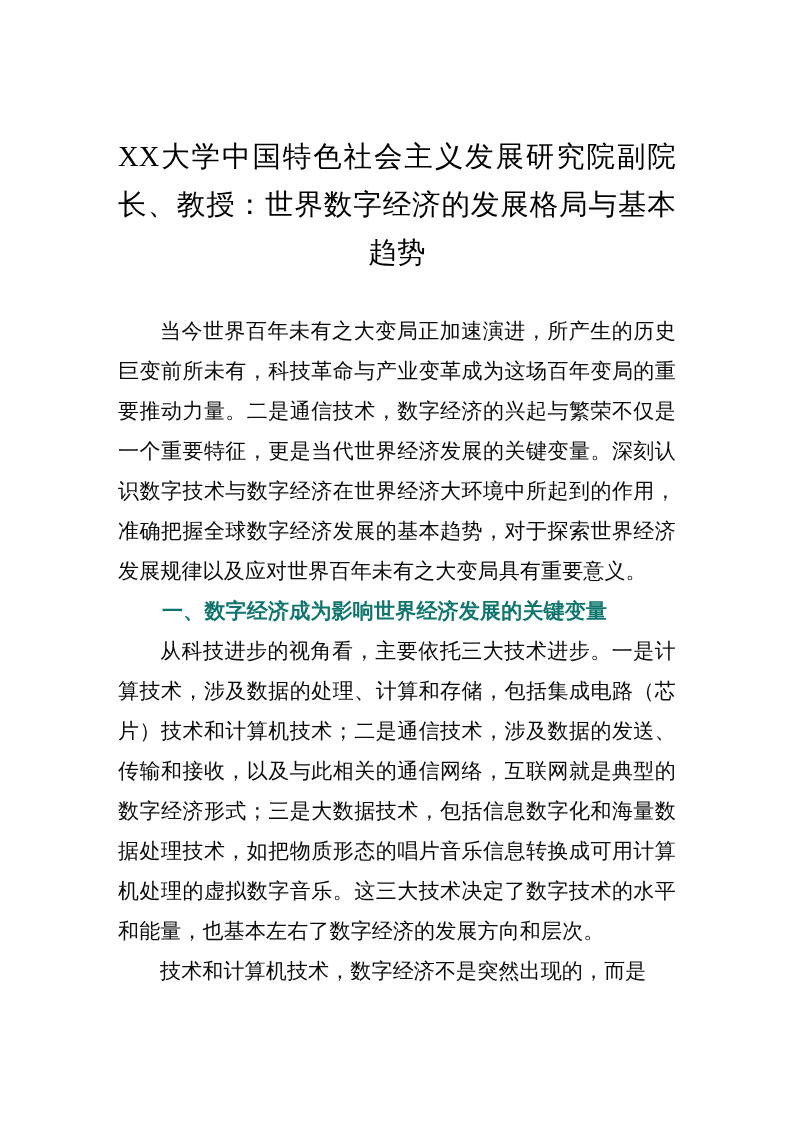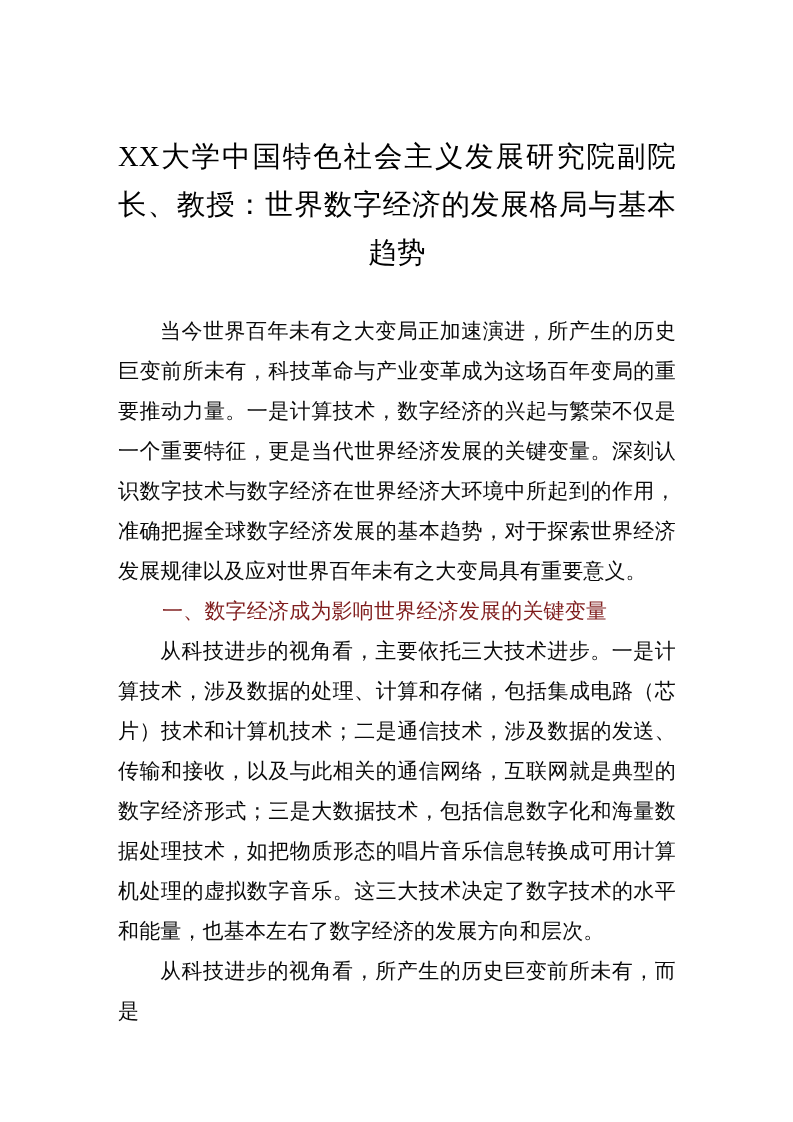--- a/index.html
+++ b/index.html
@@ -65,38 +65,38 @@
   .para-first {
     margin-top: 34px;
   }
 
   
   .section-heading {
     margin: 0;
     padding: 0;
     font-family: "Liberation Sans", "DejaVu Sans", sans-serif;
     font-size: 21px;
-    font-weight: 400;
+    font-weight: 700;
     line-height: 40px;
-    color: #7f1d1d;
+    color: #0f766e;
     text-indent: 44px;
     letter-spacing: 0.2px;
     text-align: left;
   }
 </style>
 </head>
 <body>
 
 <div class="page">
   <div class="content">
 
     <h1 class="doc-title">XX大学中国特色社会主义发展研究院副院长、教授：世界数字经济的发展格局与基本趋势</h1>
 
-    <p class="para para-first">当今世界百年未有之大变局正加速演进，所产生的历史巨变前所未有，科技革命与产业变革成为这场百年变局的重要推动力量。一是计算技术，数字经济的兴起与繁荣不仅是一个重要特征，更是当代世界经济发展的关键变量。深刻认识数字技术与数字经济在世界经济大环境中所起到的作用，准确把握全球数字经济发展的基本趋势，对于探索世界经济发展规律以及应对世界百年未有之大变局具有重要意义。</p>
+    <p class="para para-first">当今世界百年未有之大变局正加速演进，所产生的历史巨变前所未有，科技革命与产业变革成为这场百年变局的重要推动力量。二是通信技术，数字经济的兴起与繁荣不仅是一个重要特征，更是当代世界经济发展的关键变量。深刻认识数字技术与数字经济在世界经济大环境中所起到的作用，准确把握全球数字经济发展的基本趋势，对于探索世界经济发展规律以及应对世界百年未有之大变局具有重要意义。</p>
 
     <h2 class="section-heading">一、数字经济成为影响世界经济发展的关键变量</h2>
 
     <p class="para">从科技进步的视角看，主要依托三大技术进步。一是计算技术，涉及数据的处理、计算和存储，包括集成电路（芯片）技术和计算机技术；二是通信技术，涉及数据的发送、传输和接收，以及与此相关的通信网络，互联网就是典型的数字经济形式；三是大数据技术，包括信息数字化和海量数据处理技术，如把物质形态的唱片音乐信息转换成可用计算机处理的虚拟数字音乐。这三大技术决定了数字技术的水平和能量，也基本左右了数字经济的发展方向和层次。</p>
 
-    <p class="para">从科技进步的视角看，所产生的历史巨变前所未有，而是</p>
+    <p class="para">技术和计算机技术，数字经济不是突然出现的，而是</p>
 
   </div>
 </div>
 
 </body></html>

